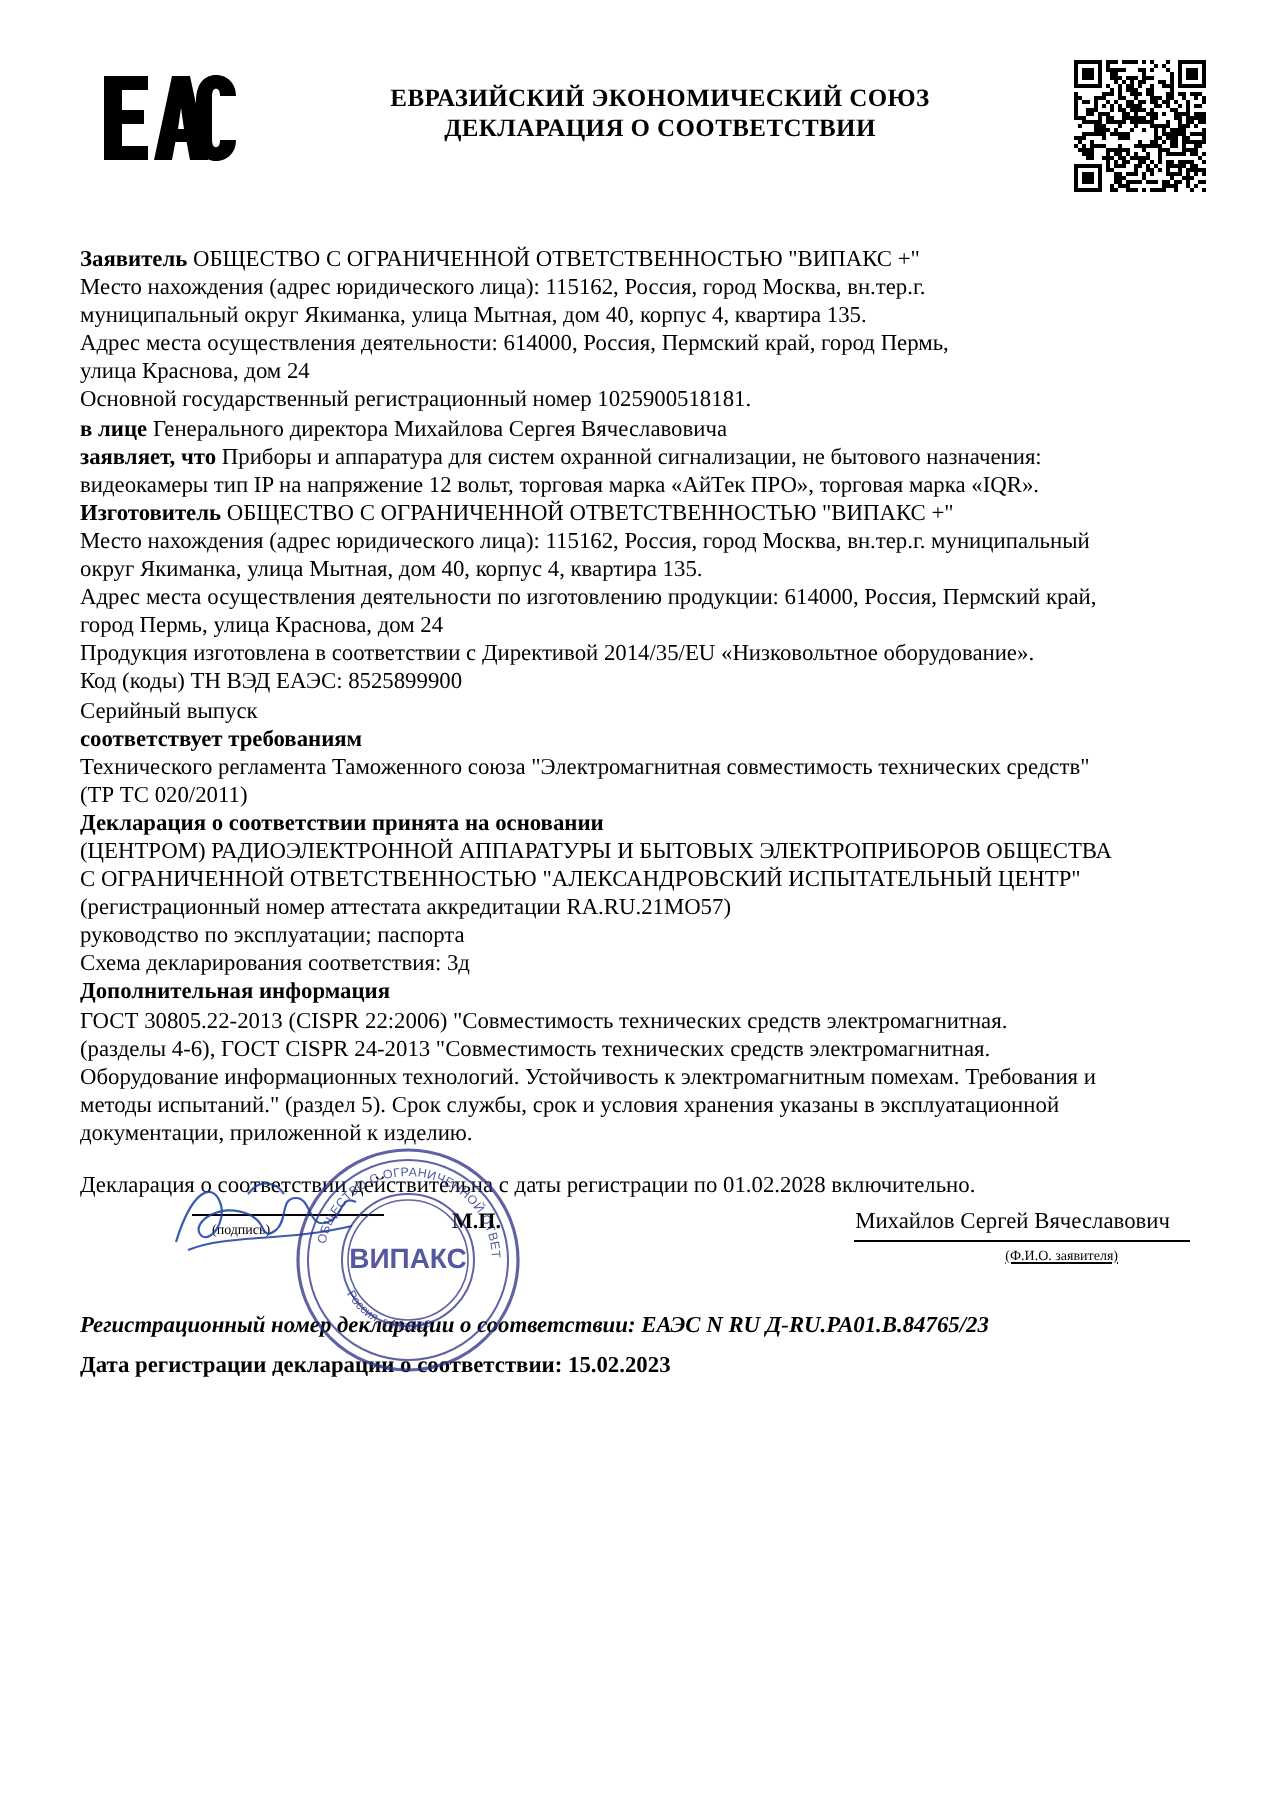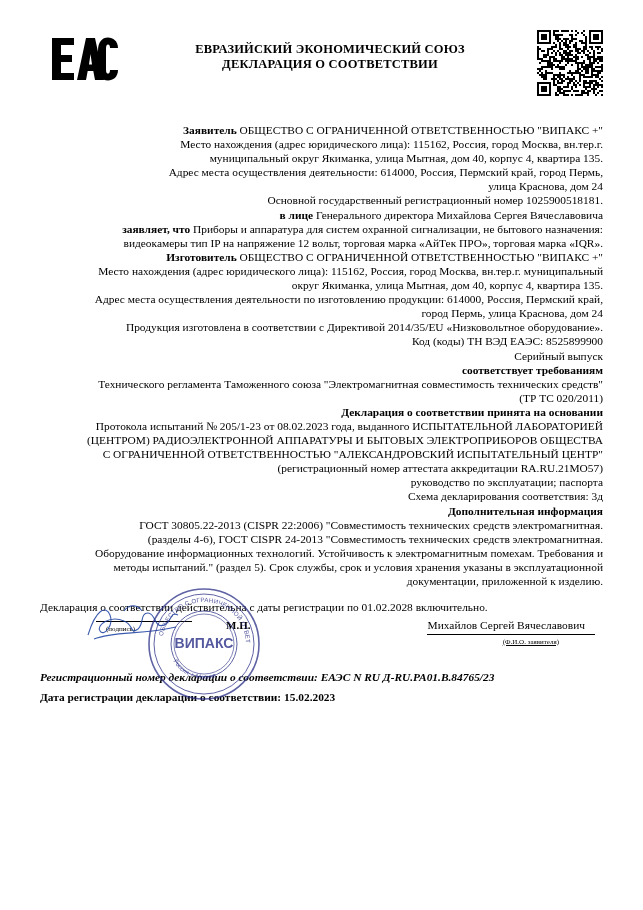--- a/index.html
+++ b/index.html
@@ -58,21 +58,21 @@
     width: 66px;
     height: 66px;
   }
   .qr canvas, .qr svg { display:block; }
 
   
   .content {
     margin: 14px 40px 0 40px;
     font-size: 11.4px;
     line-height: 13.6px;
-    text-align: right;
+    text-align: left;
   }
   .content p {
     margin: 0 0 0.5px 0;
   }
   .b { font-weight: bold; }
   .section-title { font-weight: bold; margin-top: 3px; }
 
   
   .sign-block {
     position: relative;
@@ -771,21 +771,20 @@
     <p>город Пермь, улица Краснова, дом 24</p>
     <p>Продукция изготовлена в соответствии с Директивой 2014/35/EU «Низковольтное оборудование».</p>
     <p>Код (коды) ТН ВЭД ЕАЭС: 8525899900</p>
     <p>Серийный выпуск</p>
 
     <p class="section-title">соответствует требованиям</p>
     <p>Технического регламента Таможенного союза "Электромагнитная совместимость технических средств"</p>
     <p>(ТР ТС 020/2011)</p>
 
     <p class="section-title">Декларация о соответствии принята на основании</p>
-    <p>Протокола испытаний № 205/1-23 от 08.02.2023 года, выданного ИСПЫТАТЕЛЬНОЙ ЛАБОРАТОРИЕЙ</p>
     <p>(ЦЕНТРОМ) РАДИОЭЛЕКТРОННОЙ АППАРАТУРЫ И БЫТОВЫХ ЭЛЕКТРОПРИБОРОВ ОБЩЕСТВА</p>
     <p>С ОГРАНИЧЕННОЙ ОТВЕТСТВЕННОСТЬЮ "АЛЕКСАНДРОВСКИЙ ИСПЫТАТЕЛЬНЫЙ ЦЕНТР"</p>
     <p>(регистрационный номер аттестата аккредитации RA.RU.21МО57)</p>
     <p>руководство по эксплуатации; паспорта</p>
     <p>Схема декларирования соответствия: 3д</p>
 
     <p class="section-title">Дополнительная информация</p>
     <p>ГОСТ 30805.22-2013 (CISPR 22:2006) "Совместимость технических средств электромагнитная.</p>
     <p>(разделы 4-6), ГОСТ CISPR 24-2013 "Совместимость технических средств электромагнитная.</p>
     <p>Оборудование информационных технологий. Устойчивость к электромагнитным помехам. Требования и</p>

